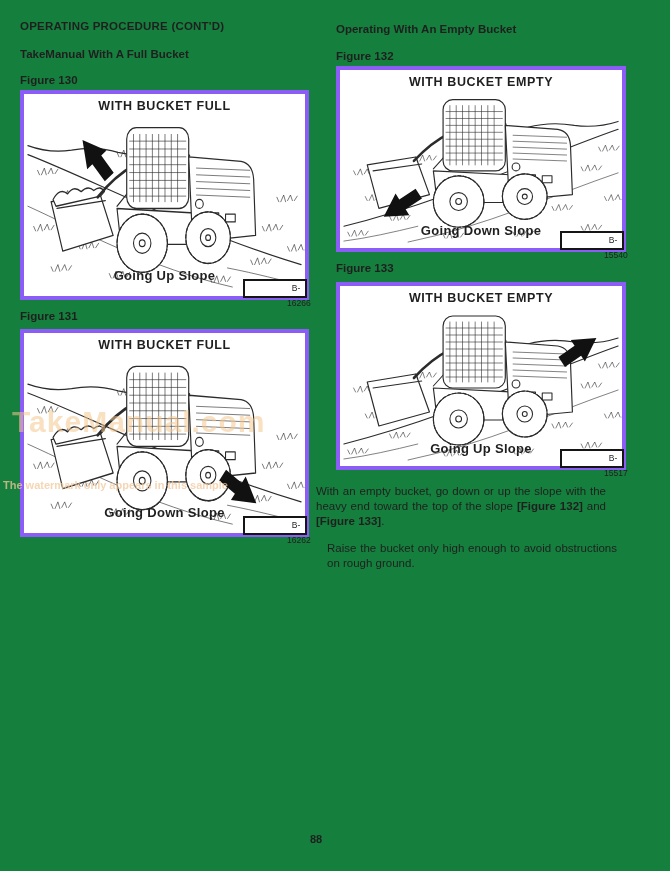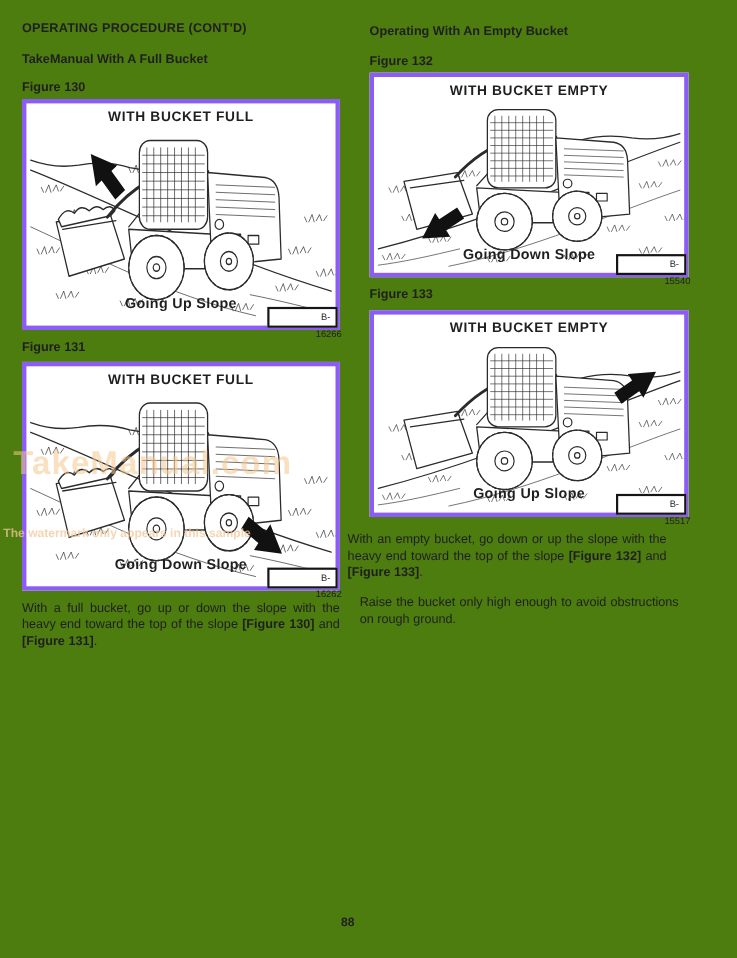--- a/index.html
+++ b/index.html
@@ -1,17 +1,17 @@
 <!DOCTYPE html>
 <html><head>
 <meta charset="utf-8">
 <style>
   html,body{margin:0;padding:0;background:#ffffff;}
   .page{
-    position:relative;width:670px;height:871px;background:#4d7c0f;
+    position:relative;width:670px;height:871px;background:#15803d;
     font-family:"Liberation Sans","DejaVu Sans",sans-serif;color:#1f1f1f;
     overflow:hidden;
   }
   .abs{position:absolute;}
   .h-main{font-size:11.5px;font-weight:bold;letter-spacing:0.2px;}
   .h-sub{font-size:11.5px;font-weight:bold;}
   .fig-label{font-size:11.5px;font-weight:bold;}
   .figure-box{
     position:absolute;border:4px solid #8b5cf6;background:#fff;box-sizing:border-box;
   }
@@ -161,21 +161,20 @@
         </g>
         <g transform="translate(205,128) rotate(36)">
           <polygon points="0,-6 20,-6 20,-13 43,0 20,13 20,6 0,6" fill="#111"></polygon>
         </g>
       </svg>
     <div class="fig-title">WITH BUCKET FULL</div>
     <div class="fig-caption" style="bottom:13px;">Going Down Slope</div>
     <div class="fig-ref">B-16262</div>
   </div>
 
-  <div class="para" style="left:20px;top:546px;width:289px;"><span>With a full bucket, go up or down the slope with the heavy end toward the top of the slope </span><span style="font-weight: bold;">[Figure 130]</span><span> and </span><span style="font-weight: bold;">[Figure 131]</span><span>.</span></div>
 
   <div class="abs h-sub" style="left:336px;top:23px;">Operating With An Empty Bucket</div>
 
   <div class="abs fig-label" style="left:336px;top:50px;">Figure 132</div>
 
   <div class="figure-box" style="left:336px;top:66px;width:290px;height:186px;">
     <svg class="scene" viewBox="0 0 290 180" preserveAspectRatio="none">
         <g>
           <path class="ln" d="M286,52 q-22,7 -45,4 q-25,-4 -48,2 q-20,4 -40,1 q-18,-2 -34,2"></path>
           <path class="ln" d="M286,60 C210,86 110,132 4,158"></path>

